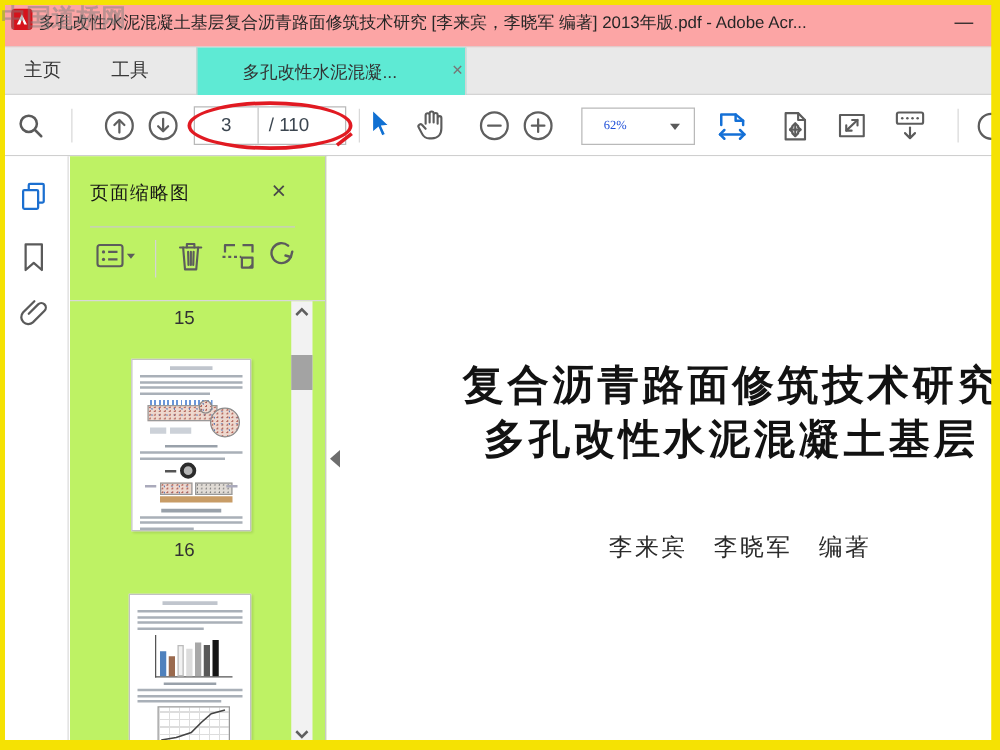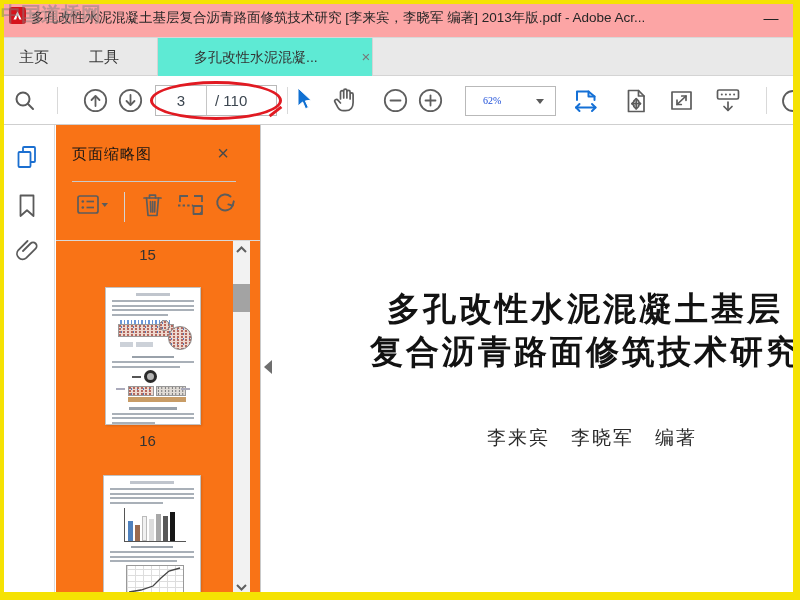--- a/index.html
+++ b/index.html
@@ -40,21 +40,21 @@
   .red-tail { position:absolute; left:268px; top:34px; width:15px; height:0; border-top:3px solid #e11a22; transform:rotate(-38deg); z-index:20; }
   .zoombox { position:absolute; left:465px; top:10px; width:91px; height:30px; border:1px solid #b9b9b9; }
   .zoombox .zval { position:absolute; left:17px; top:0; height:28px; line-height:28px; font-size:10px; color:#1d4ed8;font-family:Liberation Serif, serif; }
   .zoombox .caret { position:absolute; right:11px; top:12px; width:0; height:0; border-left:4.5px solid transparent; border-right:4.5px solid transparent; border-top:5.5px solid #5a5a5a; }
 
   
   .iconstrip { position:absolute; left:0; top:125px; width:55px; height:471px; background:#fff; border-right:1px solid #dcdcdc; }
   .strip-btn { position:absolute; left:11px; width:32px; height:32px; display:flex; align-items:center; justify-content:center; }
 
   
-  .panel { position:absolute; left:56px; top:125px; width:205px; height:471px; background:#f97316; border-right:1px solid #c9c9c9; }
+  .panel { position:absolute; left:56px; top:125px; width:205px; height:471px; background:#bef264; border-right:1px solid #c9c9c9; }
   .panel-title { position:absolute; left:16px; top:20px; font-size:15px; color:#161616; letter-spacing:1px; }
   .panel-close { position:absolute; left:155px; top:17px; width:24px; height:24px; font-size:20px; color:#4a4a4a; text-align:center; line-height:22px; }
   .panel-hr1 { position:absolute; left:16px; top:56px; width:164px; height:1px; background:#c9c9c9; }
   .panel-tool { position:absolute; display:flex; align-items:center; justify-content:center; }
   .panel-vsep { position:absolute; left:68px; top:67px; width:1px; height:30px; background:#d4d4d4; }
   .panel-hr2 { position:absolute; left:0; top:115px; width:204px; height:1px; background:#d8d8d8; }
 
   .page-label { position:absolute; left:44px; width:95px; text-align:center; font-size:15px; color:#333; }
   .thumb { position:absolute; background:#fff; border:1px solid #c2c2c2; box-shadow:1px 1px 2px rgba(0,0,0,0.12); overflow:hidden; }
   .thumb-16 { left:49px; top:162px; width:96px; height:138px; }
@@ -353,22 +353,22 @@
       </div>
     </div>
   </div>
 
   <div class="collapse-handle">
     <div class="tri"></div>
   </div>
 
   <div class="docarea">
     <div class="doc-title">
+      <div>复合沥青路面修筑技术研究</div>
       <div>多孔改性水泥混凝土基层</div>
-      <div>复合沥青路面修筑技术研究</div>
     </div>
     <div class="doc-byline">李来宾　李晓军　编著</div>
   </div>
 
   <div class="ybar top"></div>
   <div class="ybar left"></div>
   <div class="ybar right"></div>
   <div class="ybar bottom"></div>
 
 </div>

